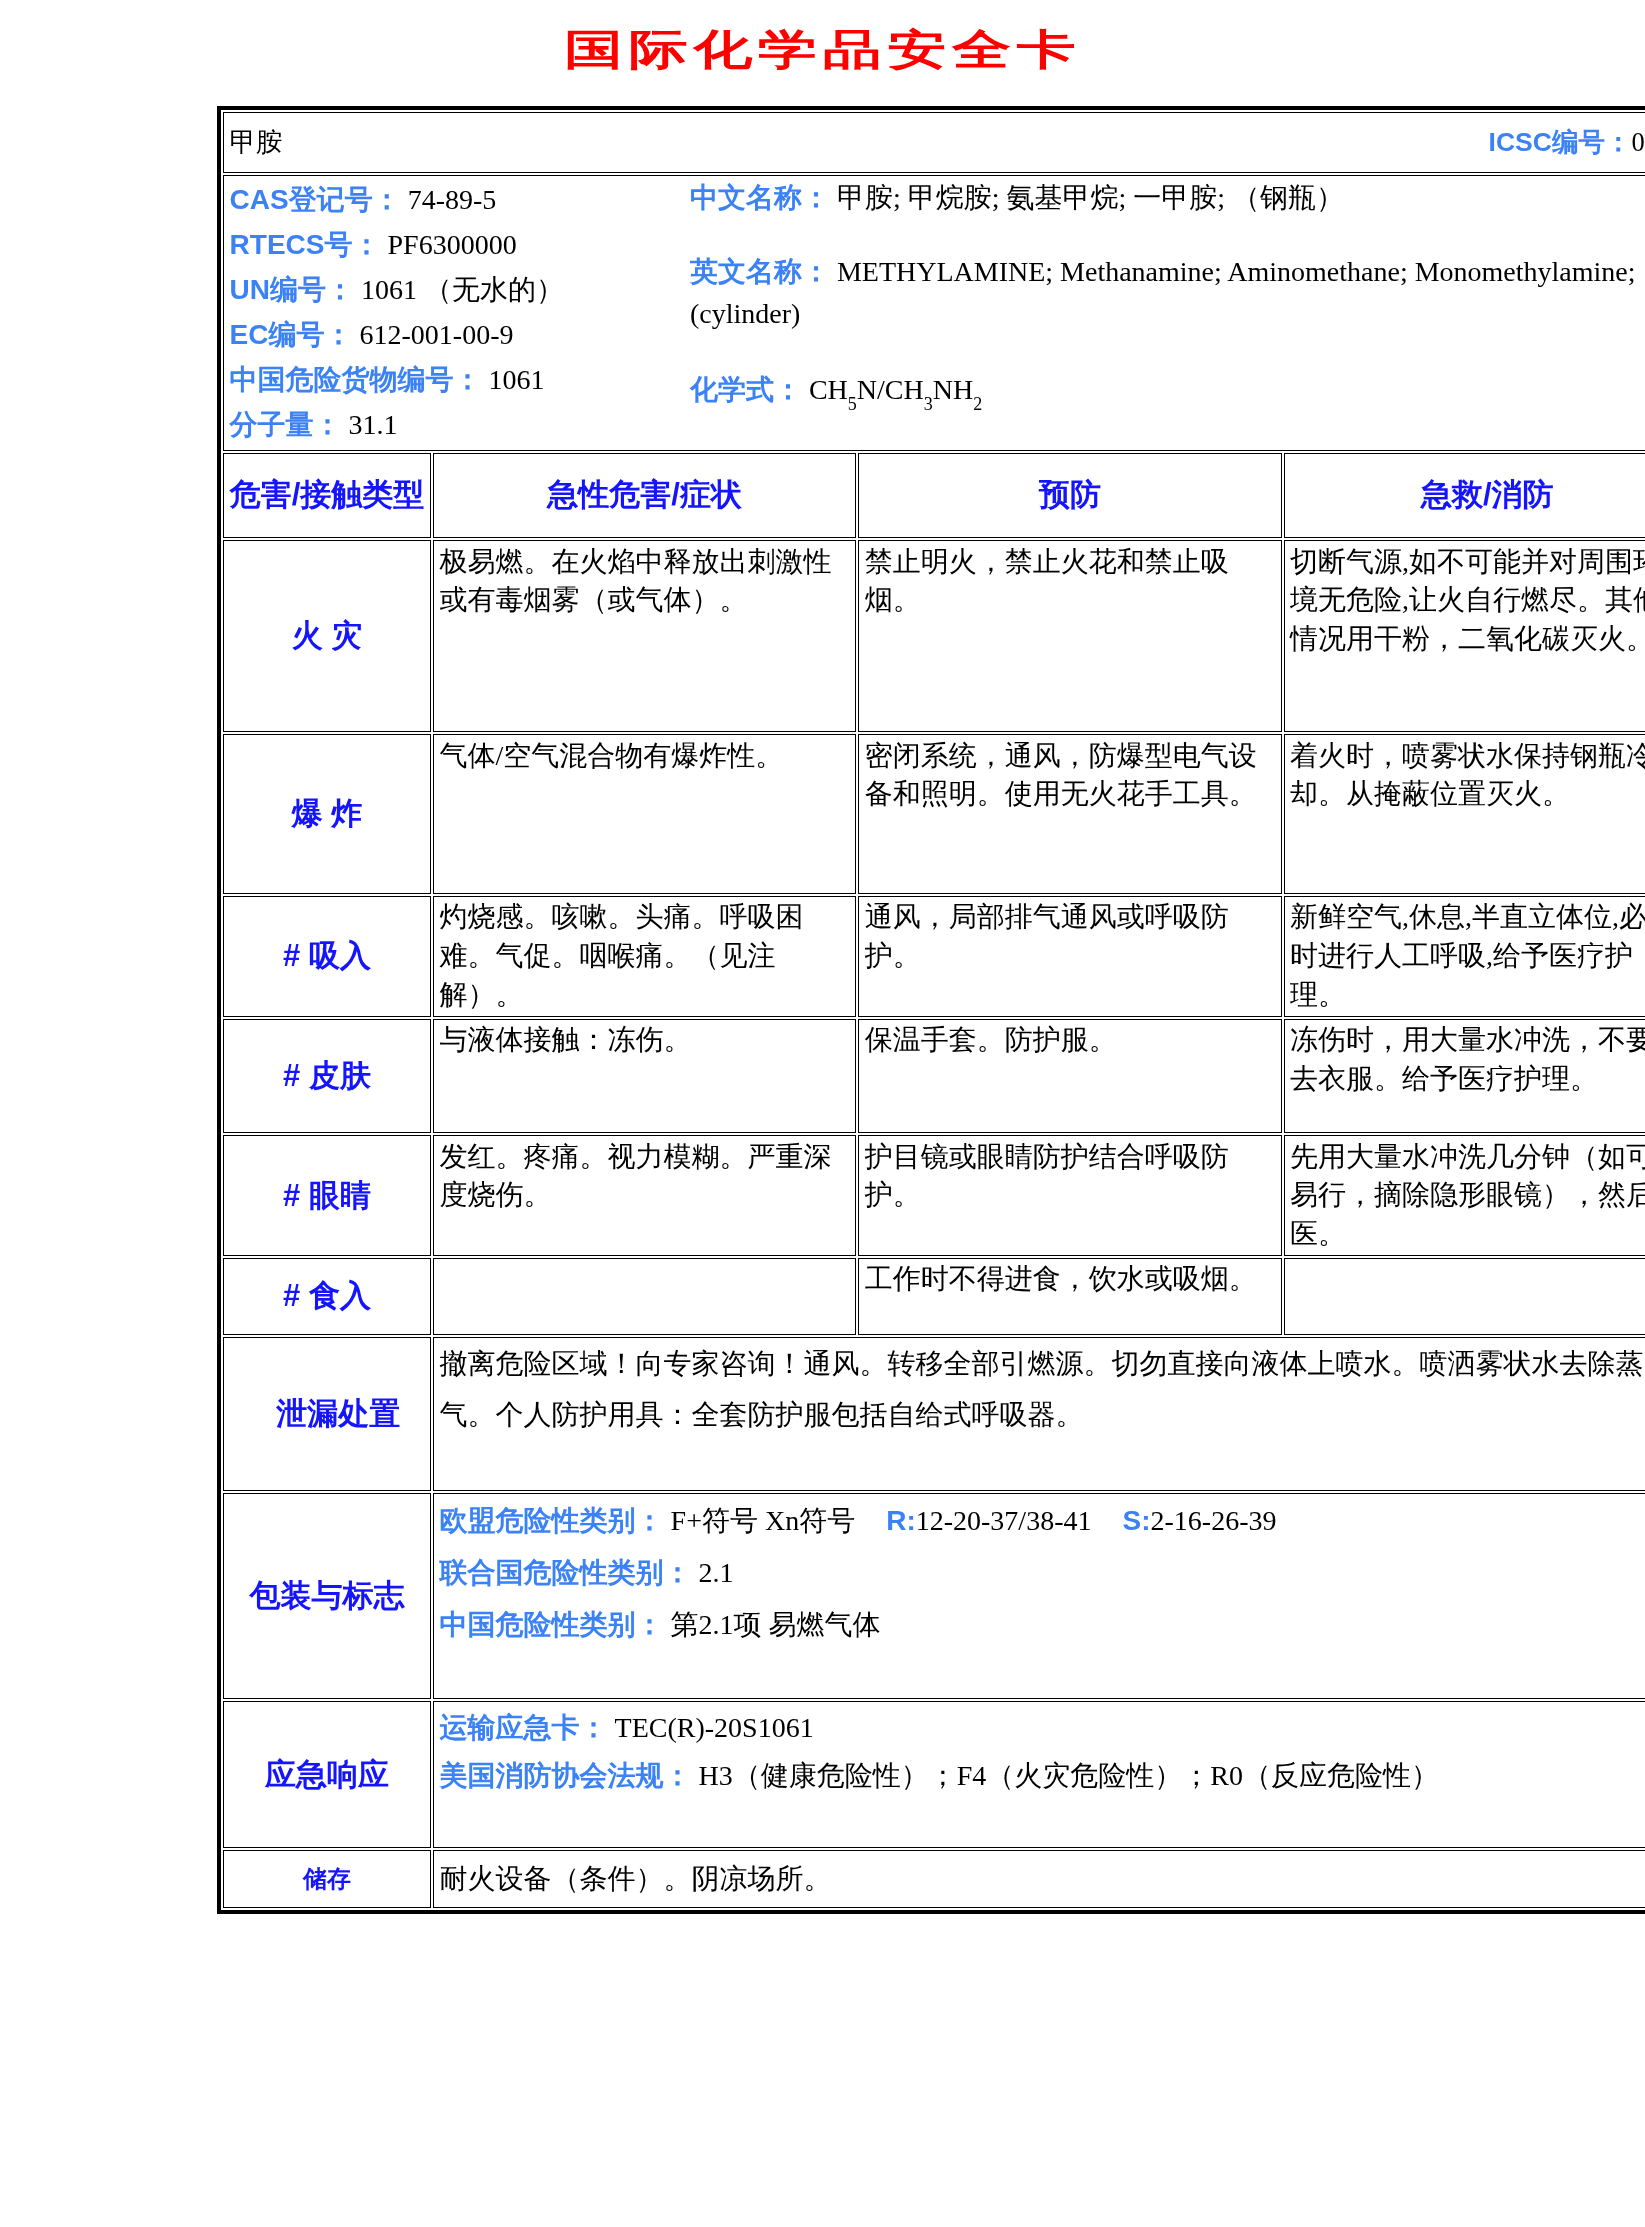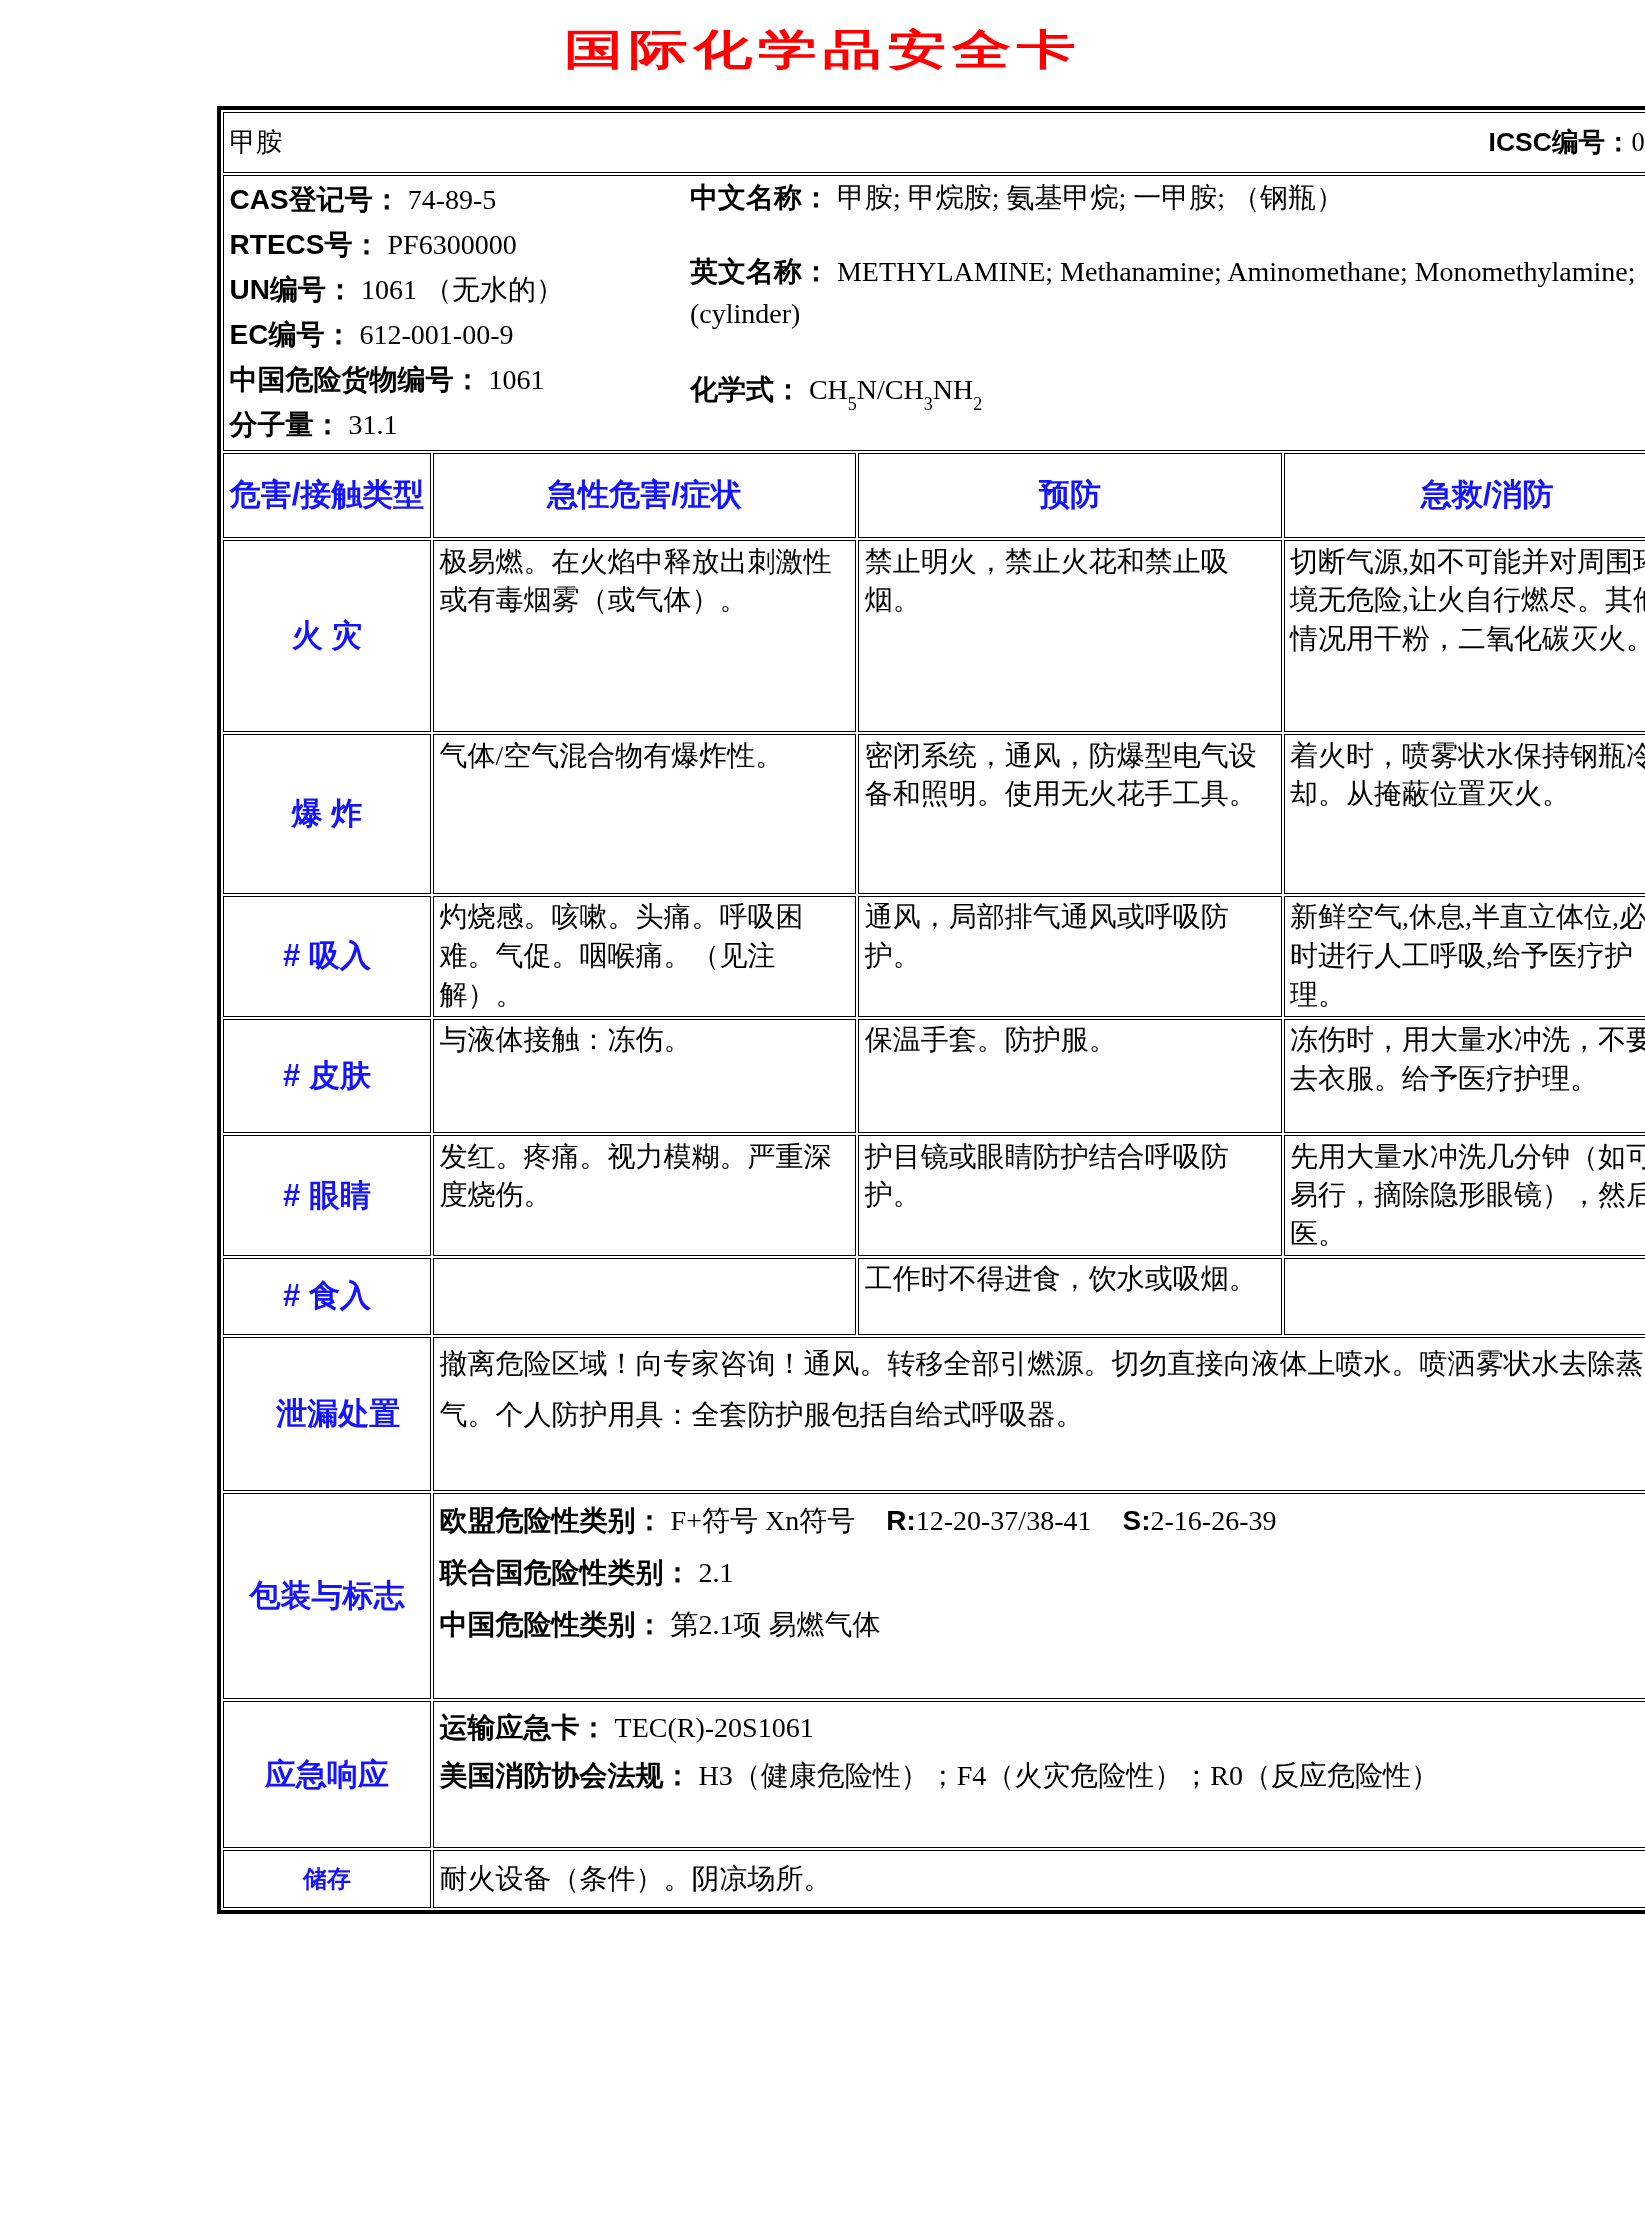--- a/index.html
+++ b/index.html
@@ -51,21 +51,21 @@
     padding: 1.4px 5.6px;
     font-size: 28px;
     line-height: 1.38;
     overflow: hidden;
     word-break: break-word;
   }
   
   .blab {
     font-family: "Liberation Sans", "DejaVu Sans", sans-serif;
     font-weight: bold;
-    color: #000000;
+    color: #3b82f6;
   }
   
   td.lab, td.hdr {
     font-family: "Liberation Sans", "DejaVu Sans", sans-serif;
     font-weight: bold;
     color: #1414ff;
     text-align: center;
     vertical-align: middle;
     font-size: 31px;
     line-height: 1.3;

